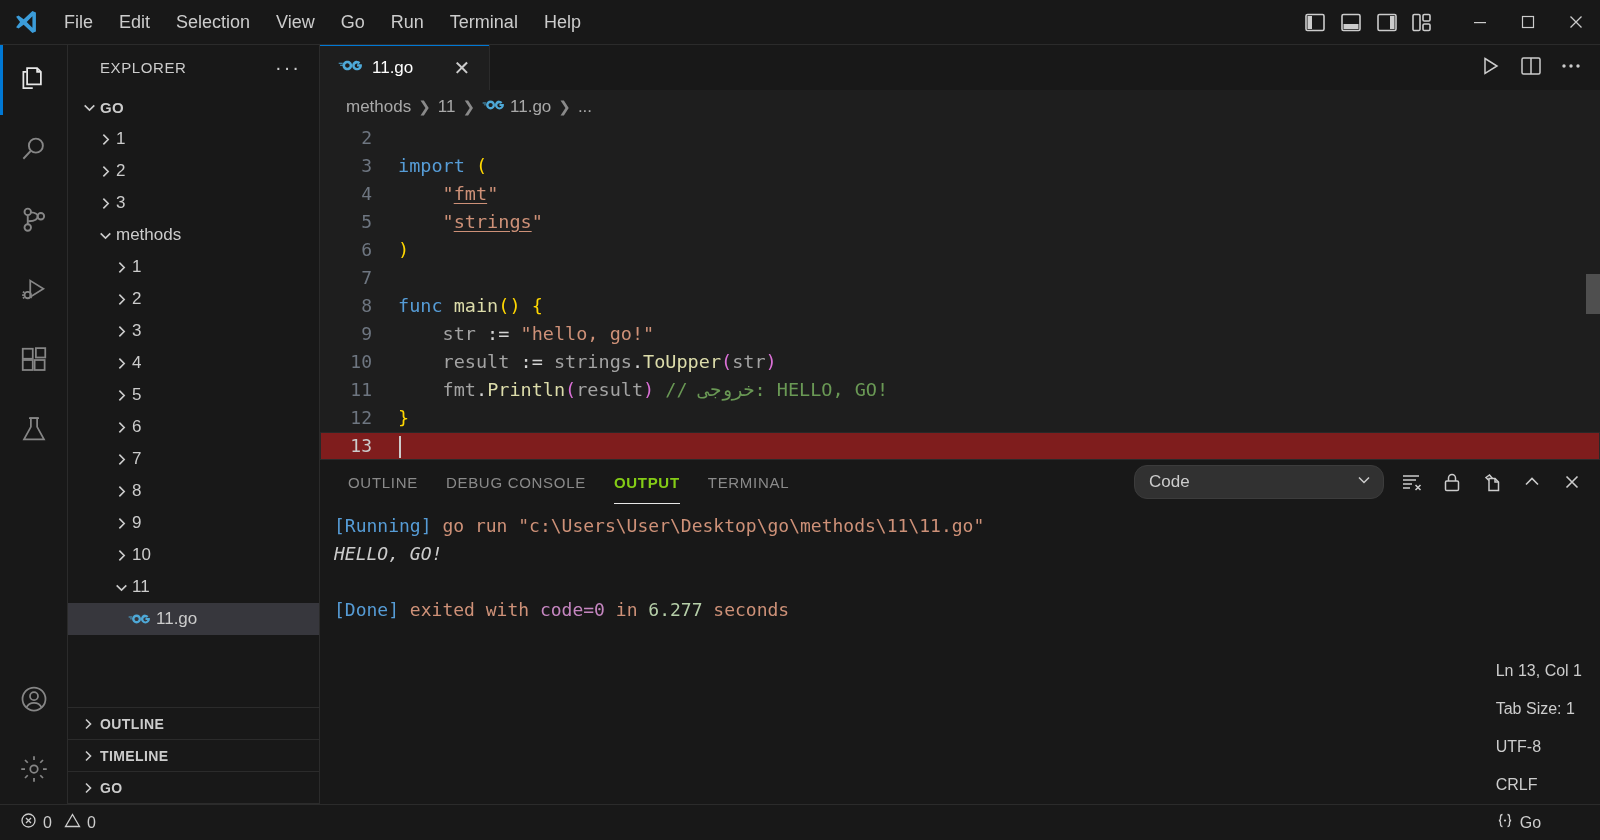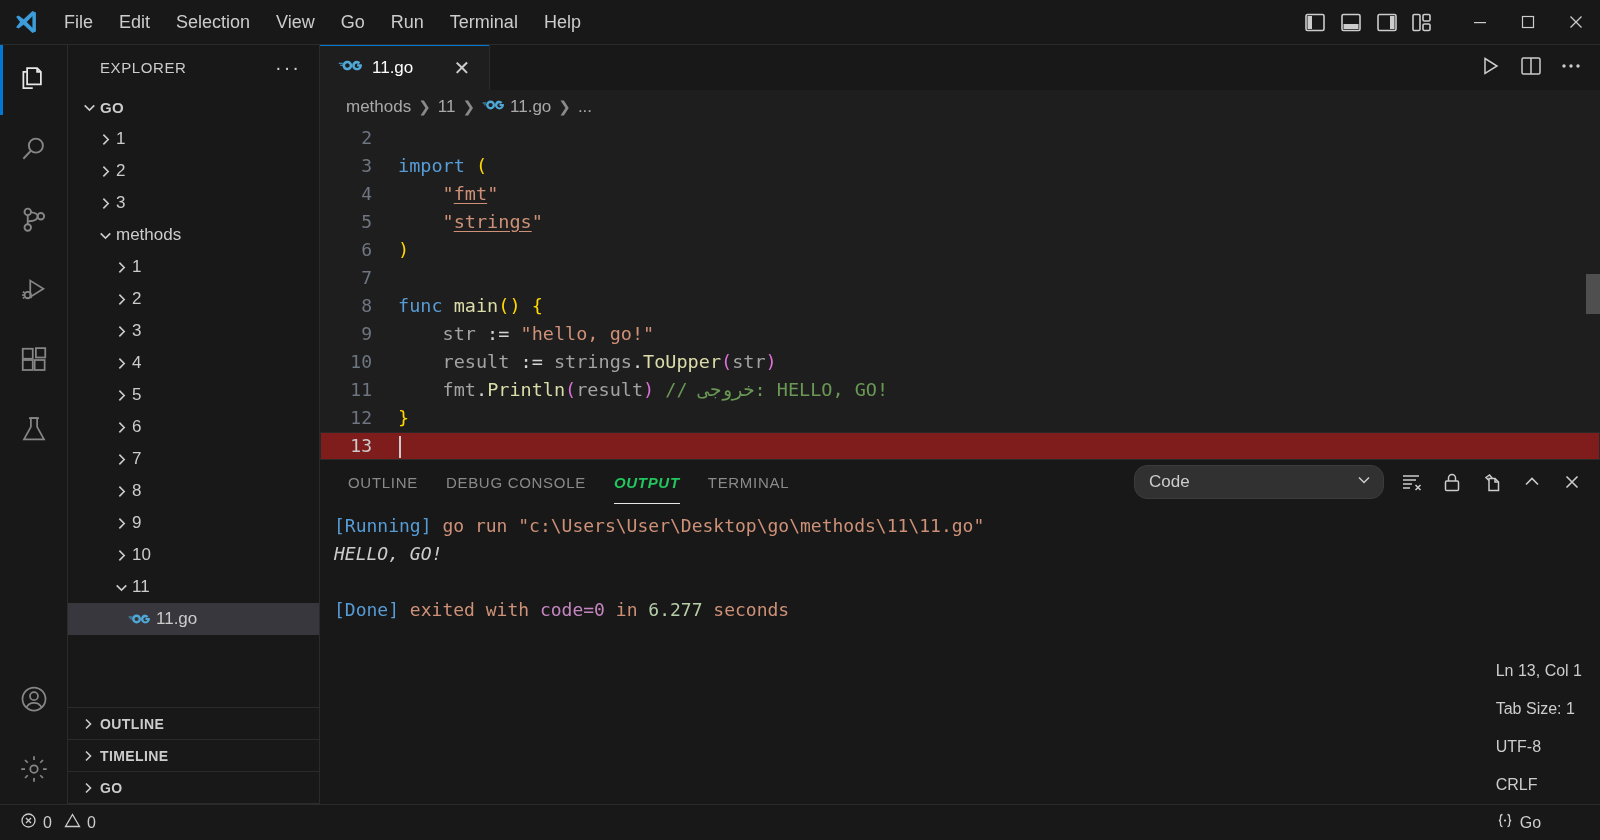--- a/index.html
+++ b/index.html
@@ -132,21 +132,21 @@
     background: #4f4f4f; border-radius: 0;
   }
 
   
   .panel { height: 345px; min-height: 345px; background: #181818; display: flex; flex-direction: column; border-top: 1px solid #2b2b2b; }
   .panel-head { height: 44px; min-height: 44px; display: flex; align-items: center; padding-left: 14px; }
   .ptab {
     padding: 0 14px; height: 44px; display: flex; align-items: center;
     color: #8a8a8a; font-size: 15px; letter-spacing: .7px; position: relative; cursor: pointer;
   }
-  .ptab.active { color: #22c55e; font-weight: bold; font-style: italic; }
+  .ptab.active { color: #84cc16; font-weight: bold; }
   .ptab.active::after {
     content: ""; position: absolute; left: 14px; right: 14px; bottom: 0; height: 1px; background: #e7e7e7;
   }
   .panel-actions { margin-left: auto; display: flex; align-items: center; gap: 16px; padding-right: 16px; }
   .psel {
     display: flex; align-items: center; background: #313131; border: 1px solid #3c3c3c;
     border-radius: 13px; height: 34px; width: 250px; padding: 0 10px 0 14px;
     color: #cccccc; font-size: 17px; cursor: pointer;
   }
   .psel .chev { margin-left: auto; }

